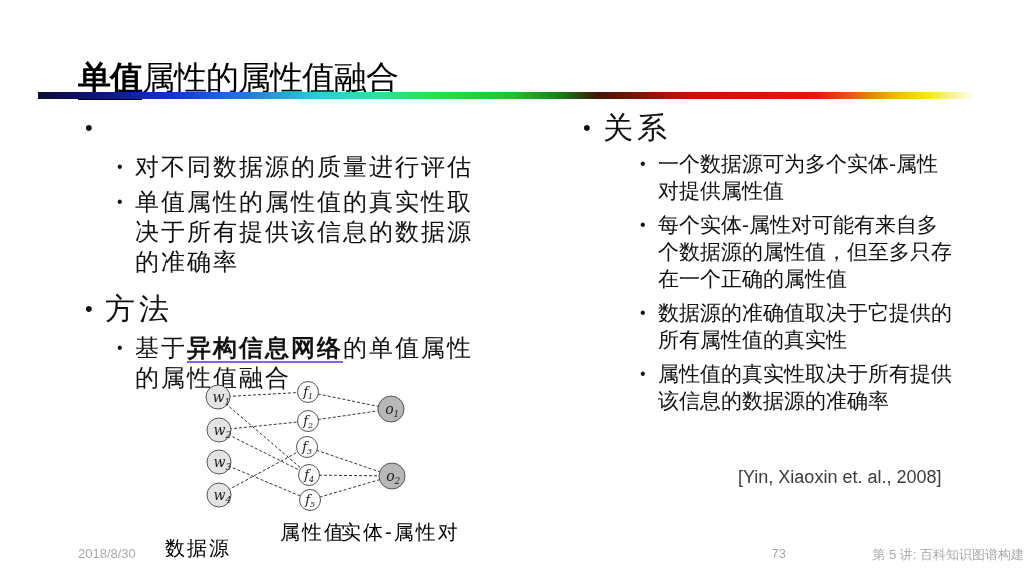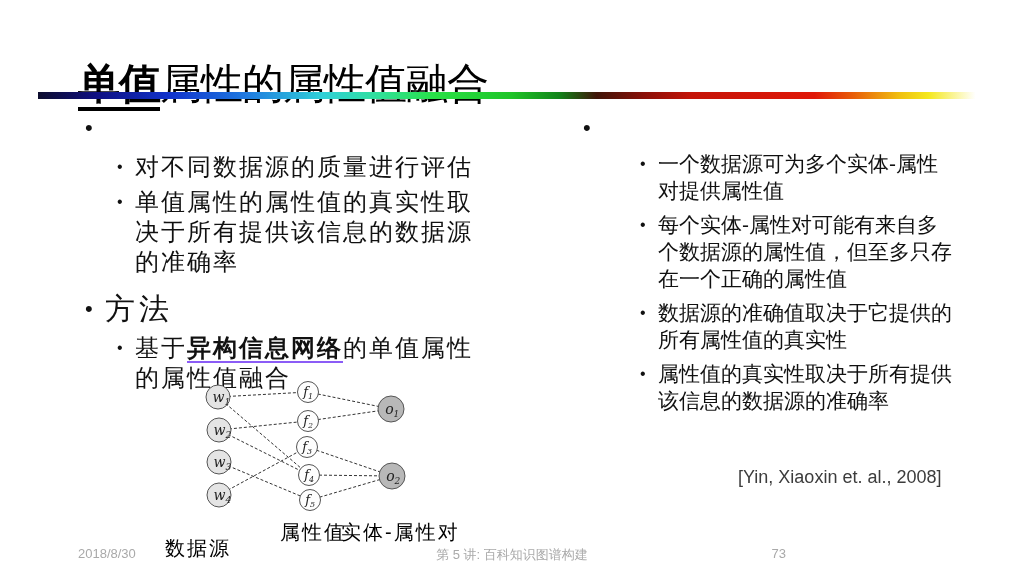--- a/index.html
+++ b/index.html
@@ -5,21 +5,21 @@
   html,body { margin:0; padding:0; background:#888; }
   .slide {
     position:relative; width:1024px; height:576px; margin:0 auto;
     background:#ffffff; overflow:hidden;
     font-family:"Liberation Sans", sans-serif; color:#111;
   }
 
   
   .title {
     position:absolute; left:78px; top:28px;
-    font-size:42px; line-height:56px; font-weight:400; color:#000;
+    font-size:33px; line-height:56px; font-weight:400; color:#000;
     letter-spacing:-1px; white-space:nowrap;
   }
   .title .em { font-weight:700; border-bottom:4px solid #000; padding-bottom:0px; }
 
   
   .accent-bar { position:absolute; left:38px; top:92px; width:947px; height:7px; }
 
   
   .col { position:absolute; }
   .col-left  { left:85px;  top:110px; width:420px; }
@@ -54,21 +54,21 @@
   .dl-values   { left:280px; }
   .dl-entities { left:341px; }
 
   
   .citation { position:absolute; left:738px; top:467px; font-size:18px; color:#3c3c3c; white-space:nowrap; }
 
   
   .footer { position:absolute; left:0; top:546px; width:860px; height:20px;
     font-size:13px; color:#a9a9a9; }
   .footer-date   { position:absolute; left:78px; }
-  .footer-center { position:absolute; left:0; width:1024px; text-align:center; }
+  .footer-center { position:absolute; left:0; width:1024px; text-align:right; }
   .footer-page   { position:absolute; right:74px; }
 </style>
 </head>
 <body>
 
 <div class="slide">
 
   <h1 class="title"><span class="em">单值</span><span>属性的属性值融合</span></h1>
 
   <div class="accent-bar" id="accent-bar" style="background: linear-gradient(to right, rgb(13, 13, 46) 0%, rgb(16, 16, 128) 6%, rgb(17, 51, 204) 14%, rgb(31, 122, 224) 22%, rgb(47, 208, 216) 30%, rgb(47, 224, 154) 36%, rgb(40, 224, 69) 42%, rgb(31, 196, 40) 50%, rgb(18, 132, 26) 55%, rgb(64, 21, 8) 59%, rgb(138, 16, 8) 64%, rgb(196, 20, 8) 69%, rgb(224, 24, 8) 82%, rgb(232, 92, 8) 86%, rgb(240, 192, 16) 91%, rgb(244, 232, 28) 94%, rgb(255, 255, 255) 99%);"></div>
@@ -95,20 +95,21 @@
       <div class="li l2">
         <span class="bullet">•</span>
         <span class="text"><span>基于</span><span class="em2">异构信息网络</span><span>的单值属性的属性值融合</span></span>
       </div>
     </div>
   </div>
 
   <div class="col col-right">
     <div class="li l1">
       <span class="bullet">•</span>
+      <span class="text">关系</span>
     </div>
     <div class="sub">
       <div class="li l2">
         <span class="bullet">•</span>
         <span class="text">一个数据源可为多个实体-属性对提供属性值</span>
       </div>
       <div class="li l2">
         <span class="bullet">•</span>
         <span class="text">每个实体-属性对可能有来自多个数据源的属性值，但至多只存在一个正确的属性值</span>
       </div>

